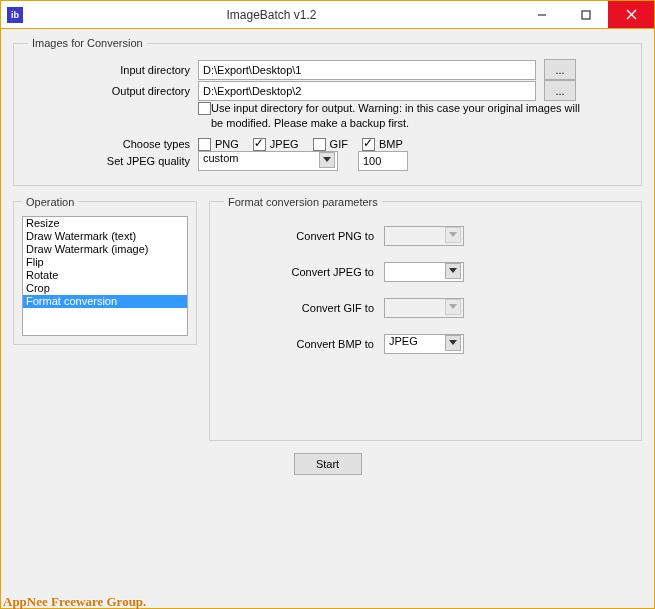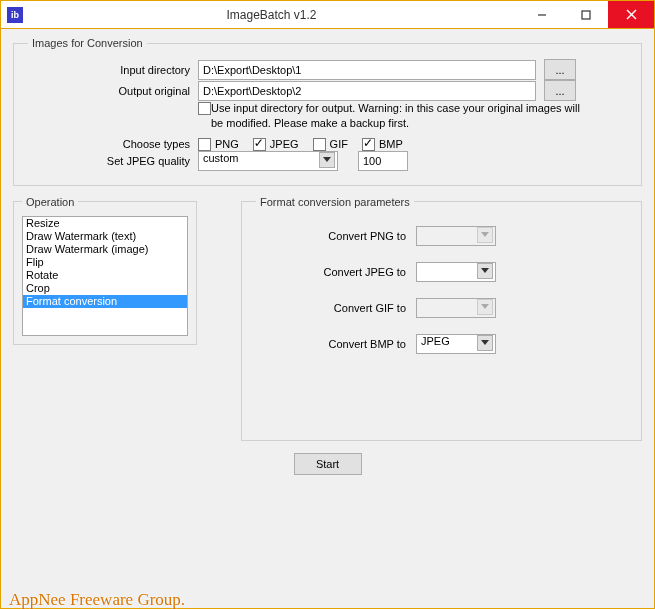--- a/index.html
+++ b/index.html
@@ -183,21 +183,20 @@
   line-height: 13px;
   height: 13px;
   cursor: default;
 }
 .listitem.sel {
   background: #3399ff;
   color: #fff;
 }
 .params {
   flex: 1;
-  margin-left: 32px;
 }
 .params fieldset {
   height: 245px;
   padding-top: 18px;
 }
 .prow {
   display: flex;
   align-items: center;
   margin-bottom: 16px;
 }
@@ -217,25 +216,25 @@
   height: 22px;
   border: 1px solid #adadad;
   background: #e1e1e1;
   display: flex;
   align-items: center;
   justify-content: center;
   font-size: 11px;
 }
 .watermark {
   position: absolute;
-  left: 8px;
+  left: 2px;
   bottom: -2px;
   font-family: "Comic Sans MS", cursive;
-  font-size: 17px;
-  font-weight: normal;
+  font-size: 13px;
+  font-weight: bold;
   color: #d97400;
   text-shadow: 0 0 2px #fff, 0 0 2px #fff;
   pointer-events: none;
 }
 </style>
 </head>
 <body>
 
 <div class="window">
   <div class="titlebar">
@@ -264,21 +263,21 @@
     <fieldset>
       <legend>Images for Conversion</legend>
 
       <div class="row">
         <div class="lbl">Input directory</div>
         <input type="text" class="dirinput" value="D:\Export\Desktop\1" style="">
         <div class="browse">...</div>
       </div>
 
       <div class="row">
-        <div class="lbl">Output original</div>
+        <div class="lbl">Output directory</div>
         <input type="text" class="dirinput" value="D:\Export\Desktop\2" style="">
         <div class="browse">...</div>
       </div>
 
       <div class="row">
         <div class="lbl"></div>
         <div class="chkwrap">
           <span class="chk"></span>
           <div class="indented-msg">Use input directory for output. Warning: in this case your original images will be modified. Please make a backup first.</div>
         </div>

